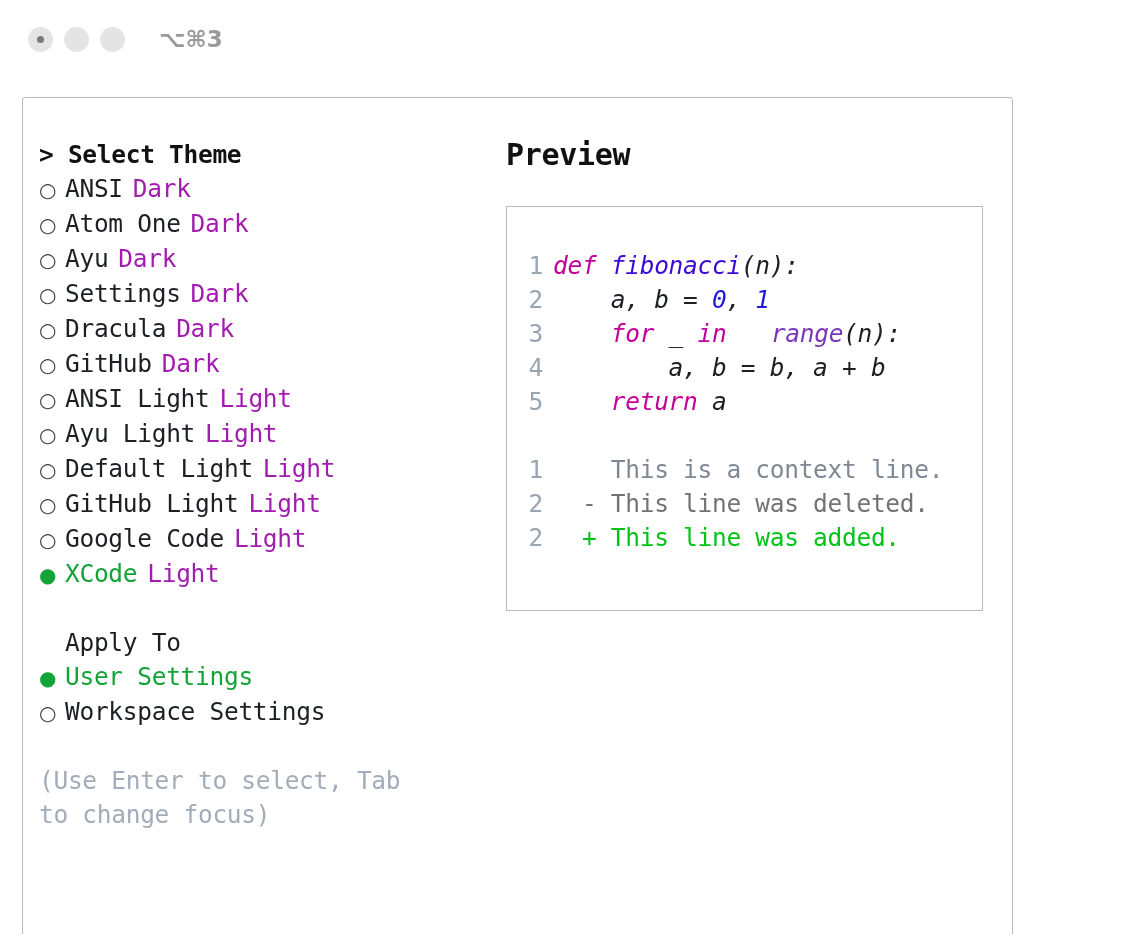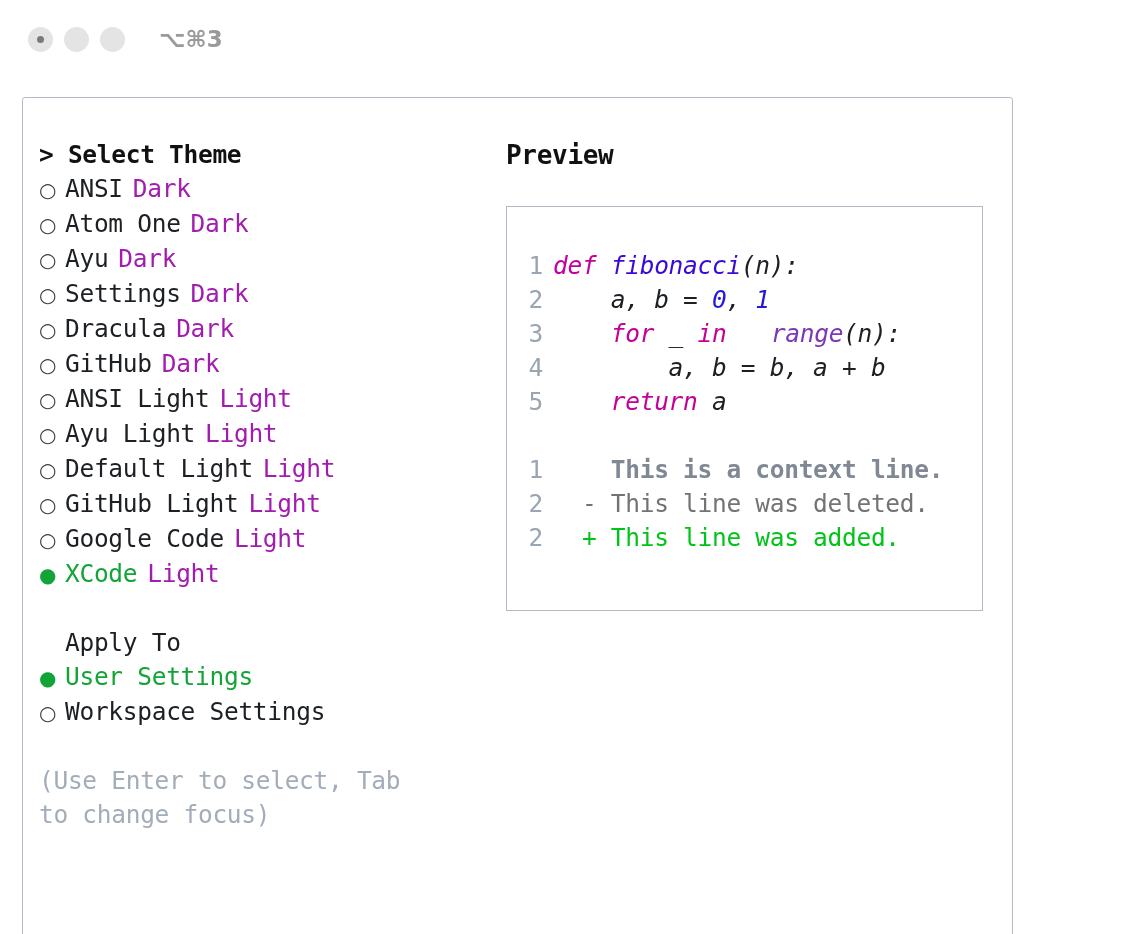--- a/index.html
+++ b/index.html
@@ -144,21 +144,21 @@
     color: #a3acb9;
     font-size: 24.5px;
     line-height: 34px;
     letter-spacing: -0.3px;
     width: 400px;
     padding-top: 34px;
   }
 
   
   .preview-title {
-    font-size: 26px;
+    font-size: 30px;
     font-weight: bold;
     color: #111111;
     line-height: 34px;
     letter-spacing: -0.3px;
     padding-left: 3px;
   }
   .preview-box {
     margin-top: 34px;
     margin-left: 3px;
     width: 477px;
@@ -187,21 +187,21 @@
   .code-text { color: #1c1f23; font-style: italic; }
 
   .tok-kw   { color: #c4009a; }
   .tok-fn   { color: #3c0ad6; }
   .tok-bi   { color: #7b37b8; margin-left: 30px; }
   .tok-num  { color: #2418d8; }
   .tok-pun  { color: #1c1f23; }
 
   .gap-line { height: 34px; }
 
-  .diff-ctx { color: #7f8893; font-weight: bold; }
+  .diff-ctx { color: #7f8893; }
   .diff-del { color: #737373; }
   .diff-add { color: #00c417; }
 </style>
 </head>
 <body>
 
 <div class="window">
 
   <div class="titlebar">
     <div class="traffic">

